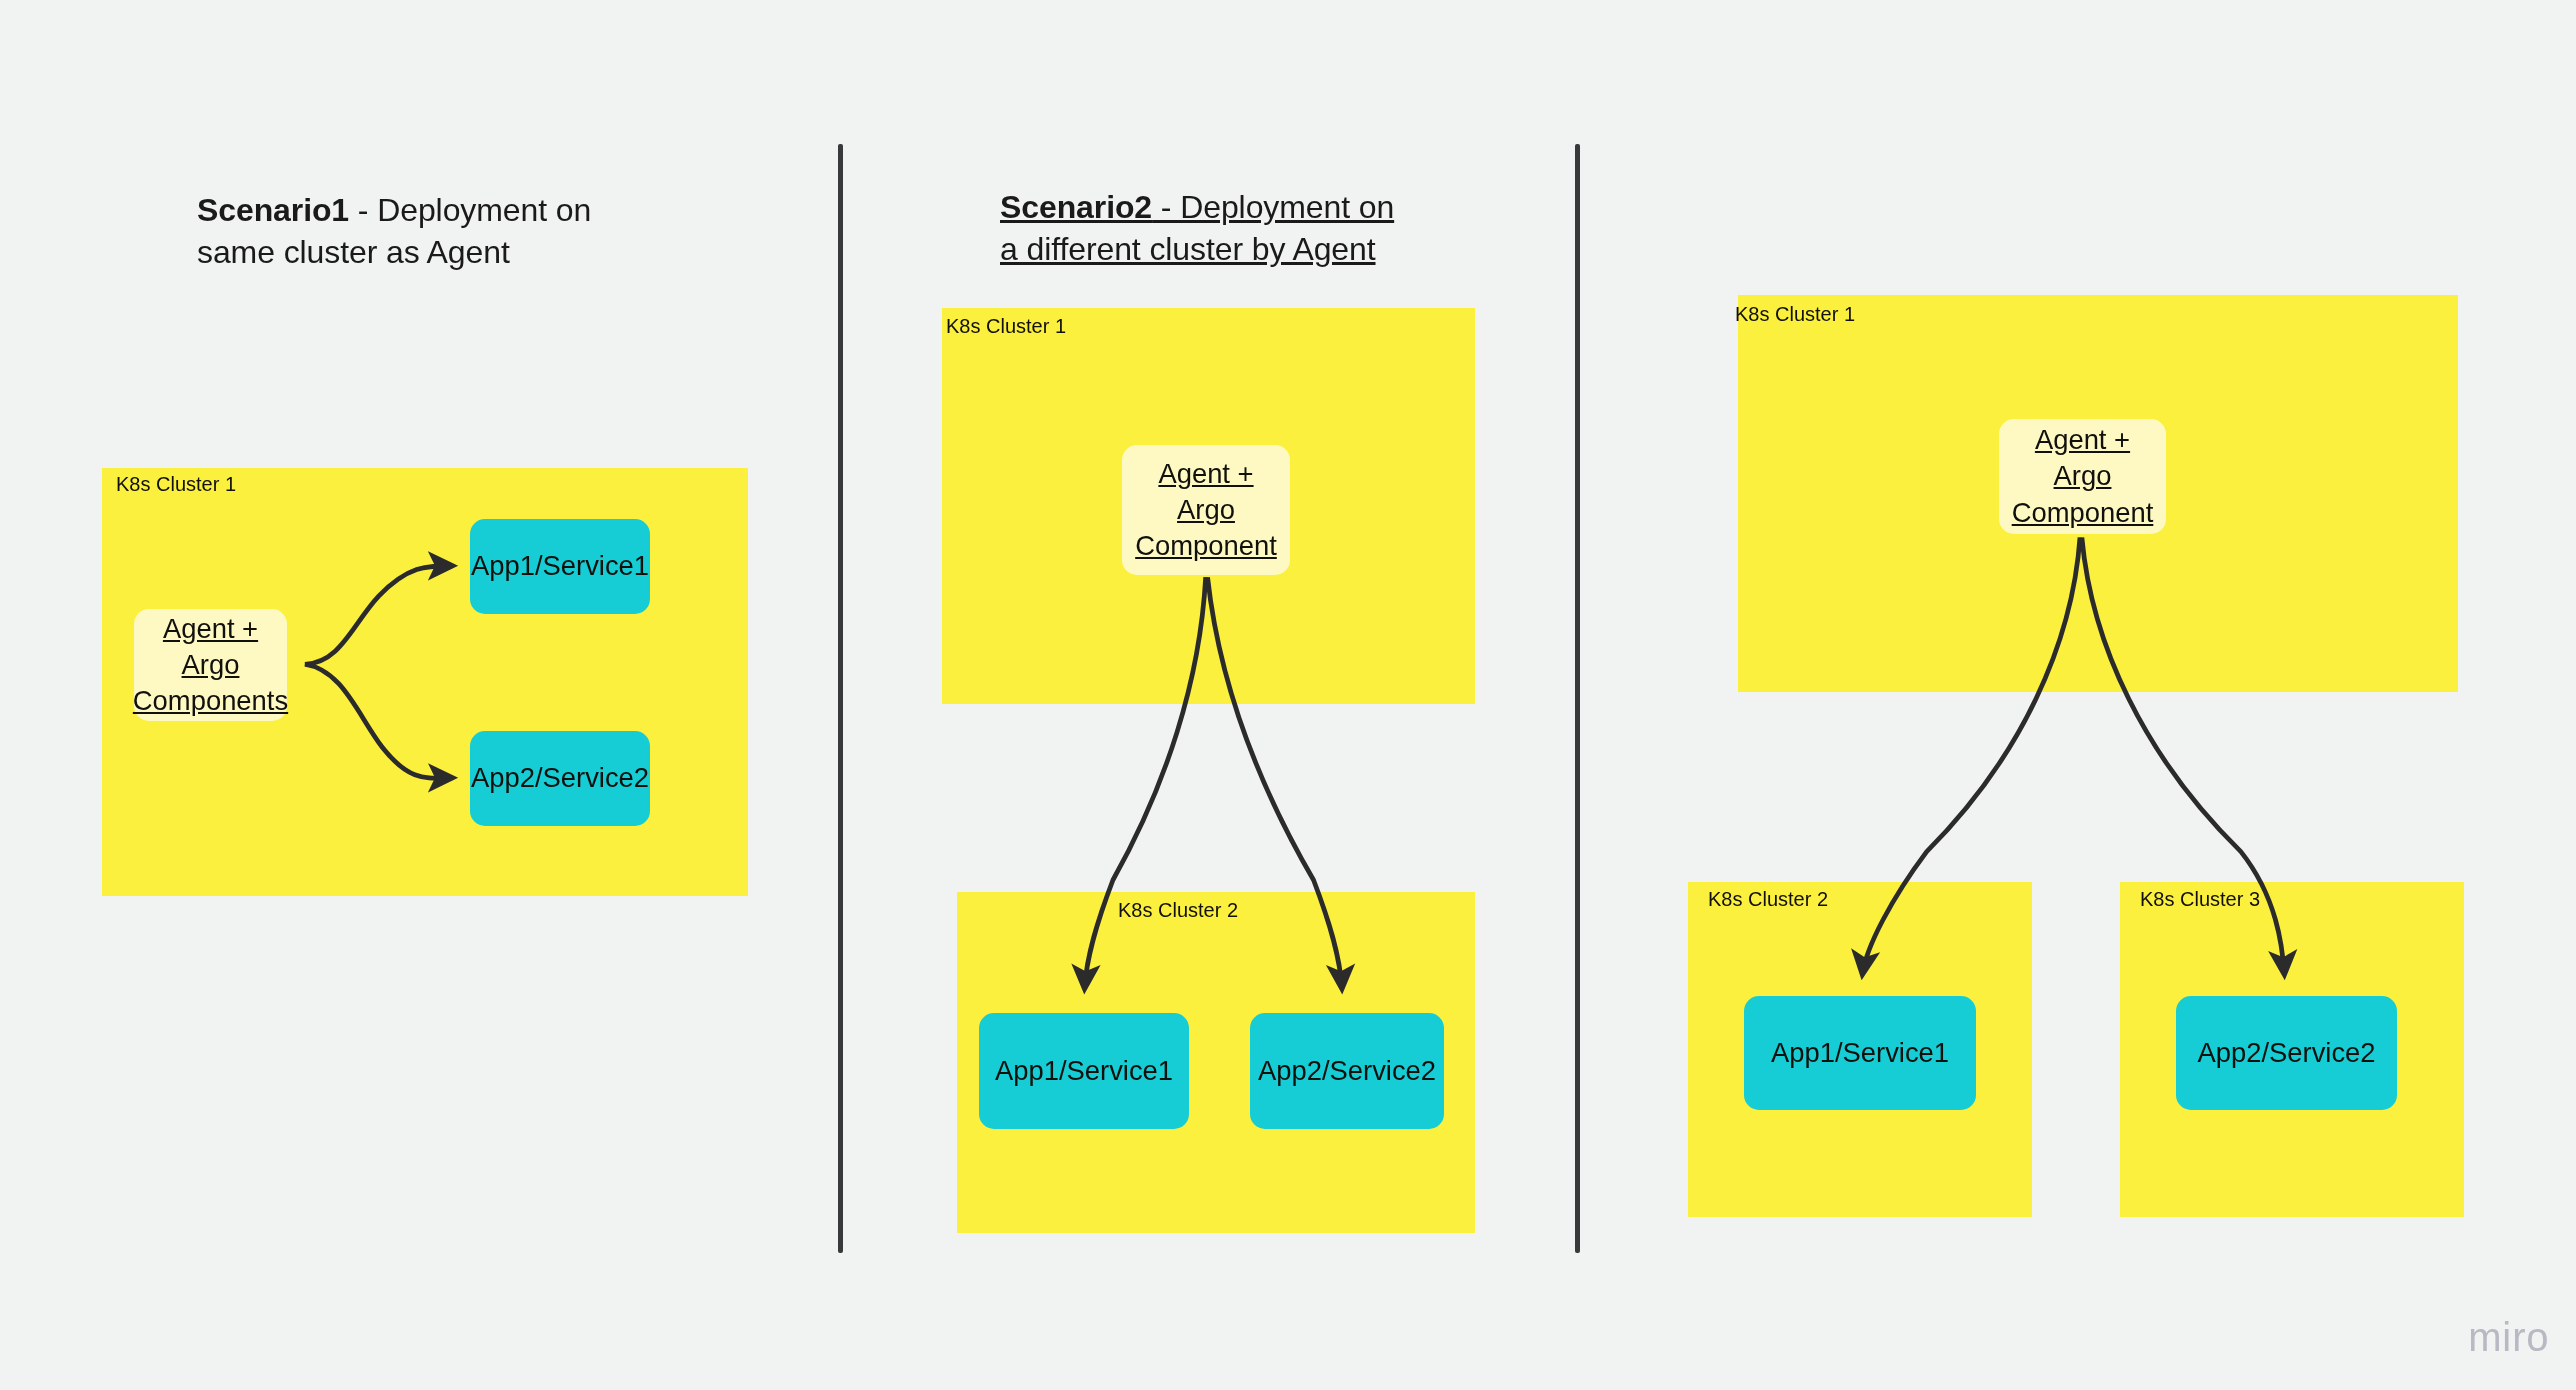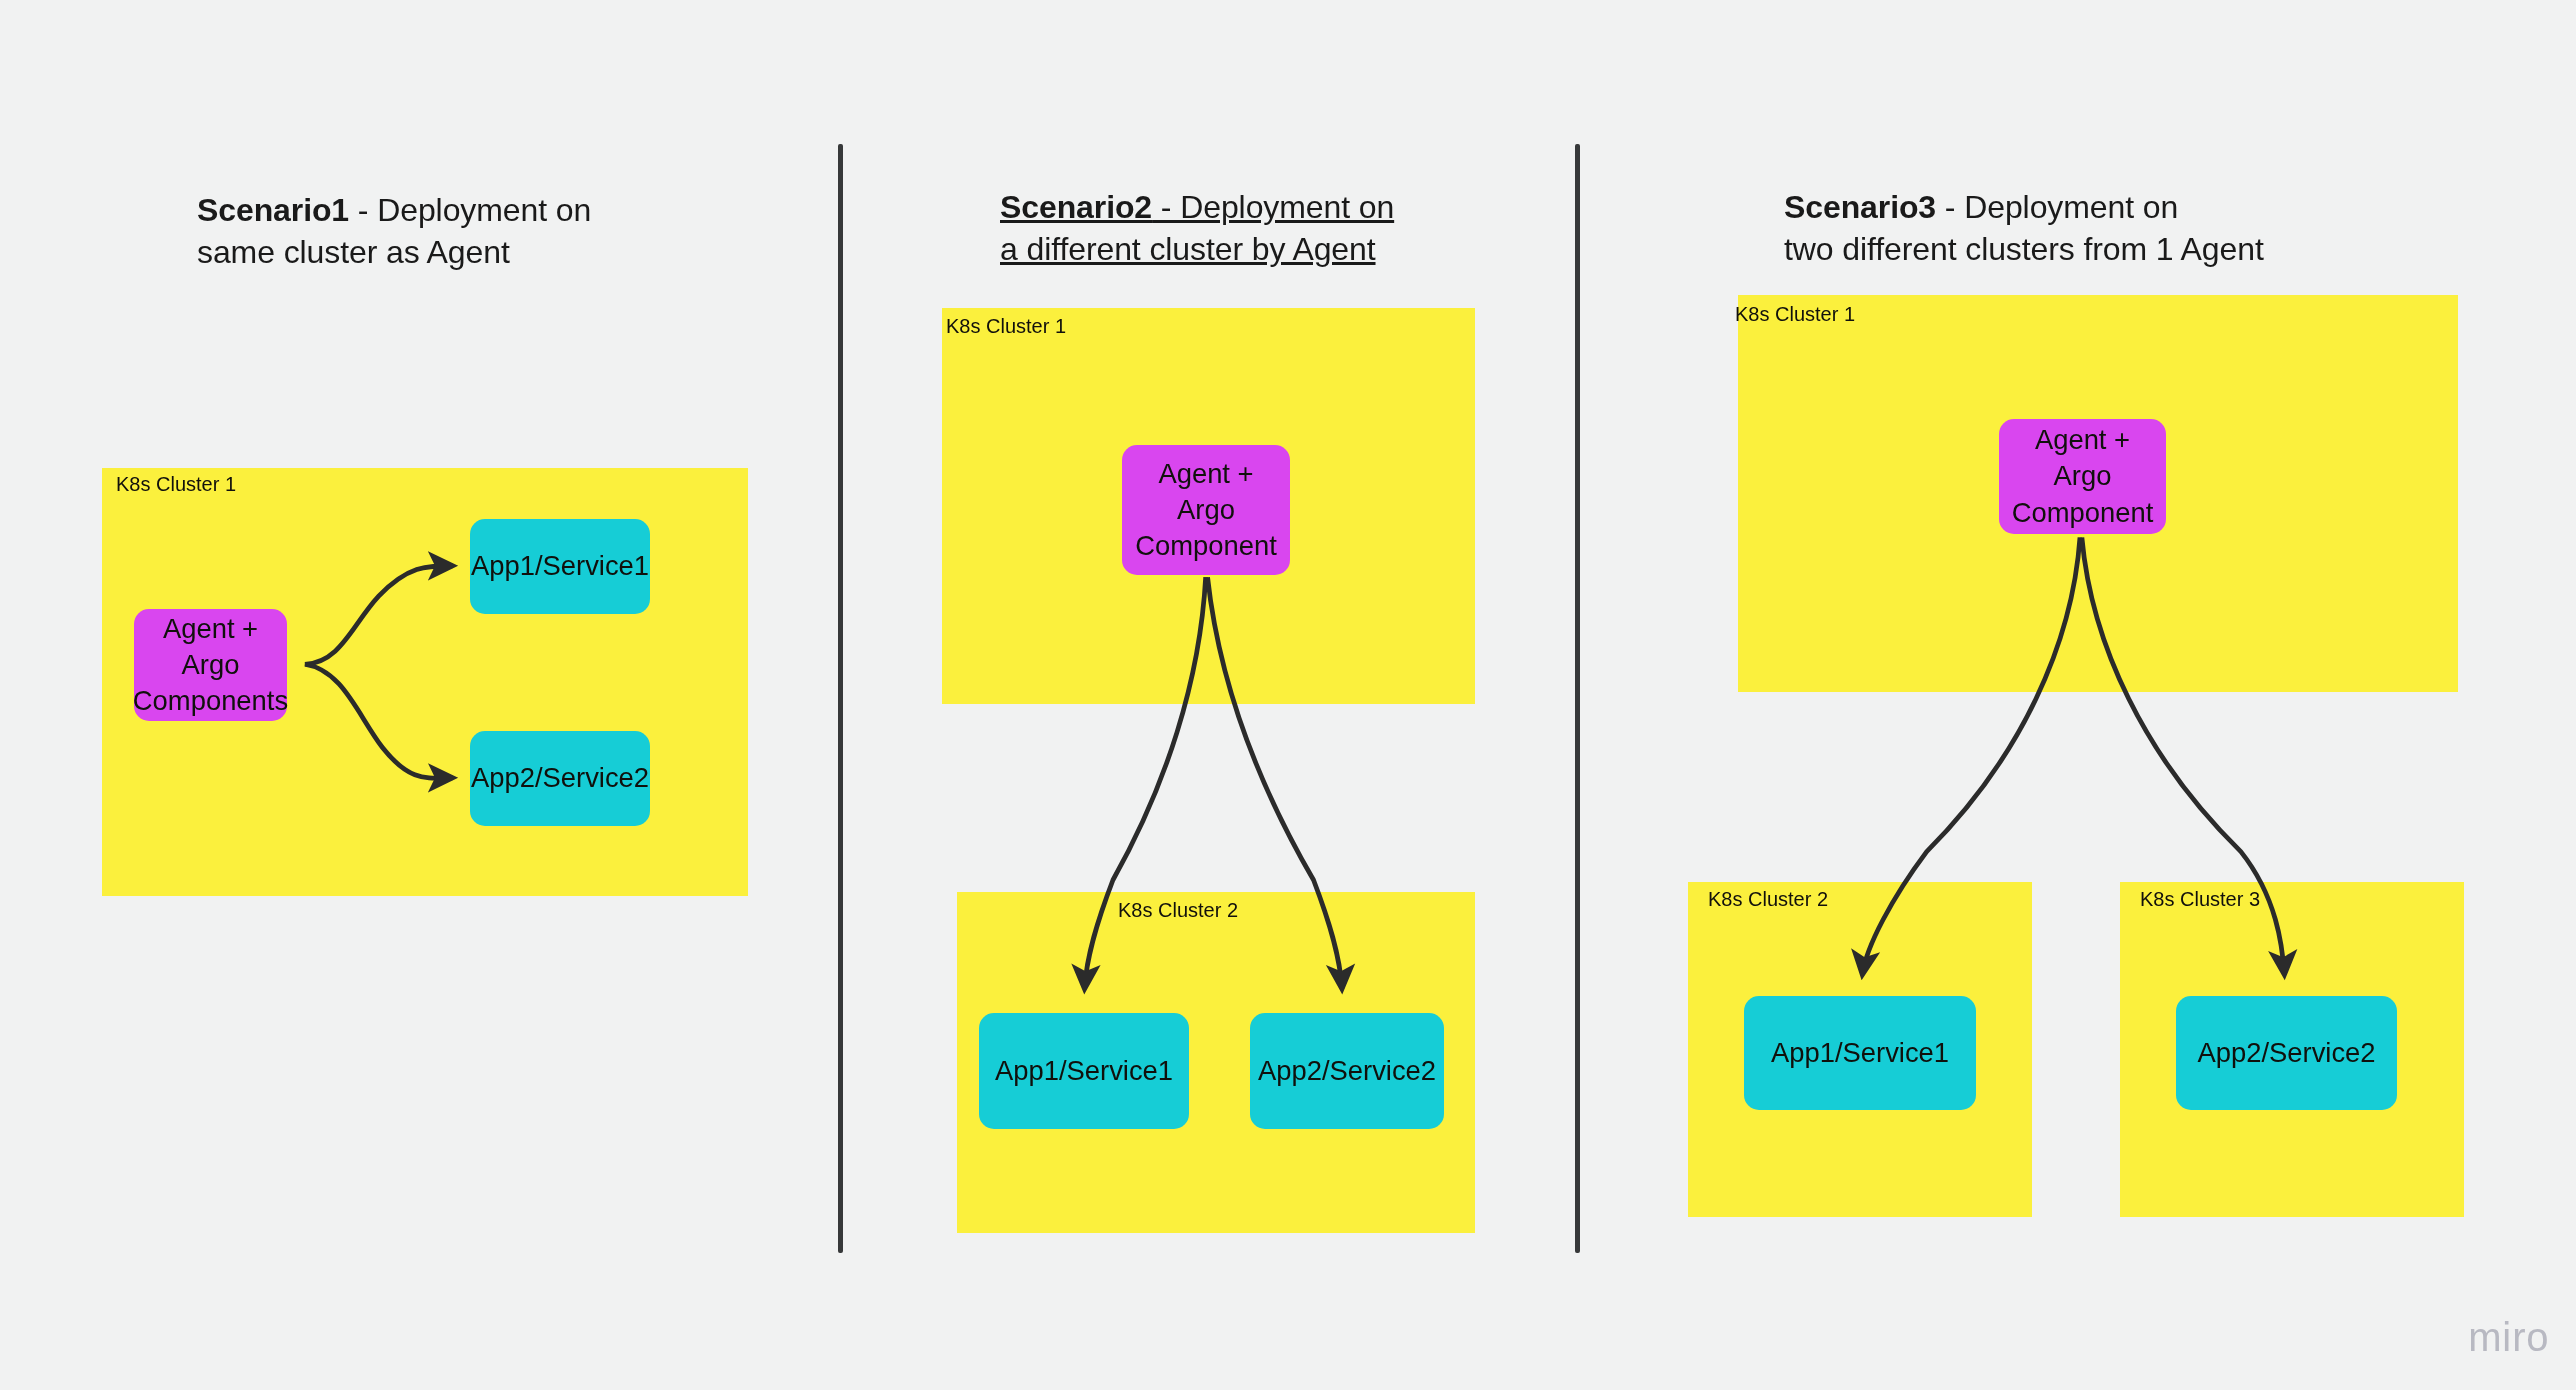--- a/index.html
+++ b/index.html
@@ -61,21 +61,21 @@
     justify-content: center;
     text-align: center;
     border-radius: 15px;
     color: #10100c;
     font-size: 27.4px;
     line-height: 1.32;
     white-space: pre-line;
     box-sizing: border-box;
     padding: 3.8px 5.7px;
   }
-  .node.green { background: #d946ef; }
+  .node.green { background: #fef9c3; text-decoration: underline; }
   .node.cyan  { background: #16cdd6; }
 
   
   .arrows {
     position: absolute;
     left: 0;
     top: 0;
     width: 2576px;
     height: 1390px;
     pointer-events: none;
@@ -129,24 +129,20 @@
 
   <div class="cluster" style="left:957px; top:892px; width:518px; height:341px;"></div>
   <div class="cluster-label" style="left:1118px; top:899px;">K8s Cluster 2</div>
 
   <div class="node cyan" style="left:979px; top:1013px; width:210px; height:116px;">App1/Service1</div>
 
   <div class="node cyan" style="left:1250px; top:1013px; width:194px; height:116px;">App2/Service2</div>
 
   <div class="divider" style="left:1575px; top:144px; height:1109px;"></div>
 
-  <div class="scenario-title" style="left:1784px; top:144px; width:606px;">
-    <span class="strong">Scenario3</span><span> - Deployment on
-two different clusters from 1 Agent</span>
-  </div>
 
   <div class="cluster" style="left:1738px; top:295px; width:720px; height:397px;"></div>
   <div class="cluster-label" style="left:1735px; top:303px;">K8s Cluster 1</div>
 
   <div class="node green" style="left:1999px; top:419px; width:167px; height:115px;">Agent +
 Argo
 Component</div>
 
   <div class="cluster" style="left:1688px; top:882px; width:344px; height:335px;"></div>
   <div class="cluster-label" style="left:1708px; top:888px;">K8s Cluster 2</div>

